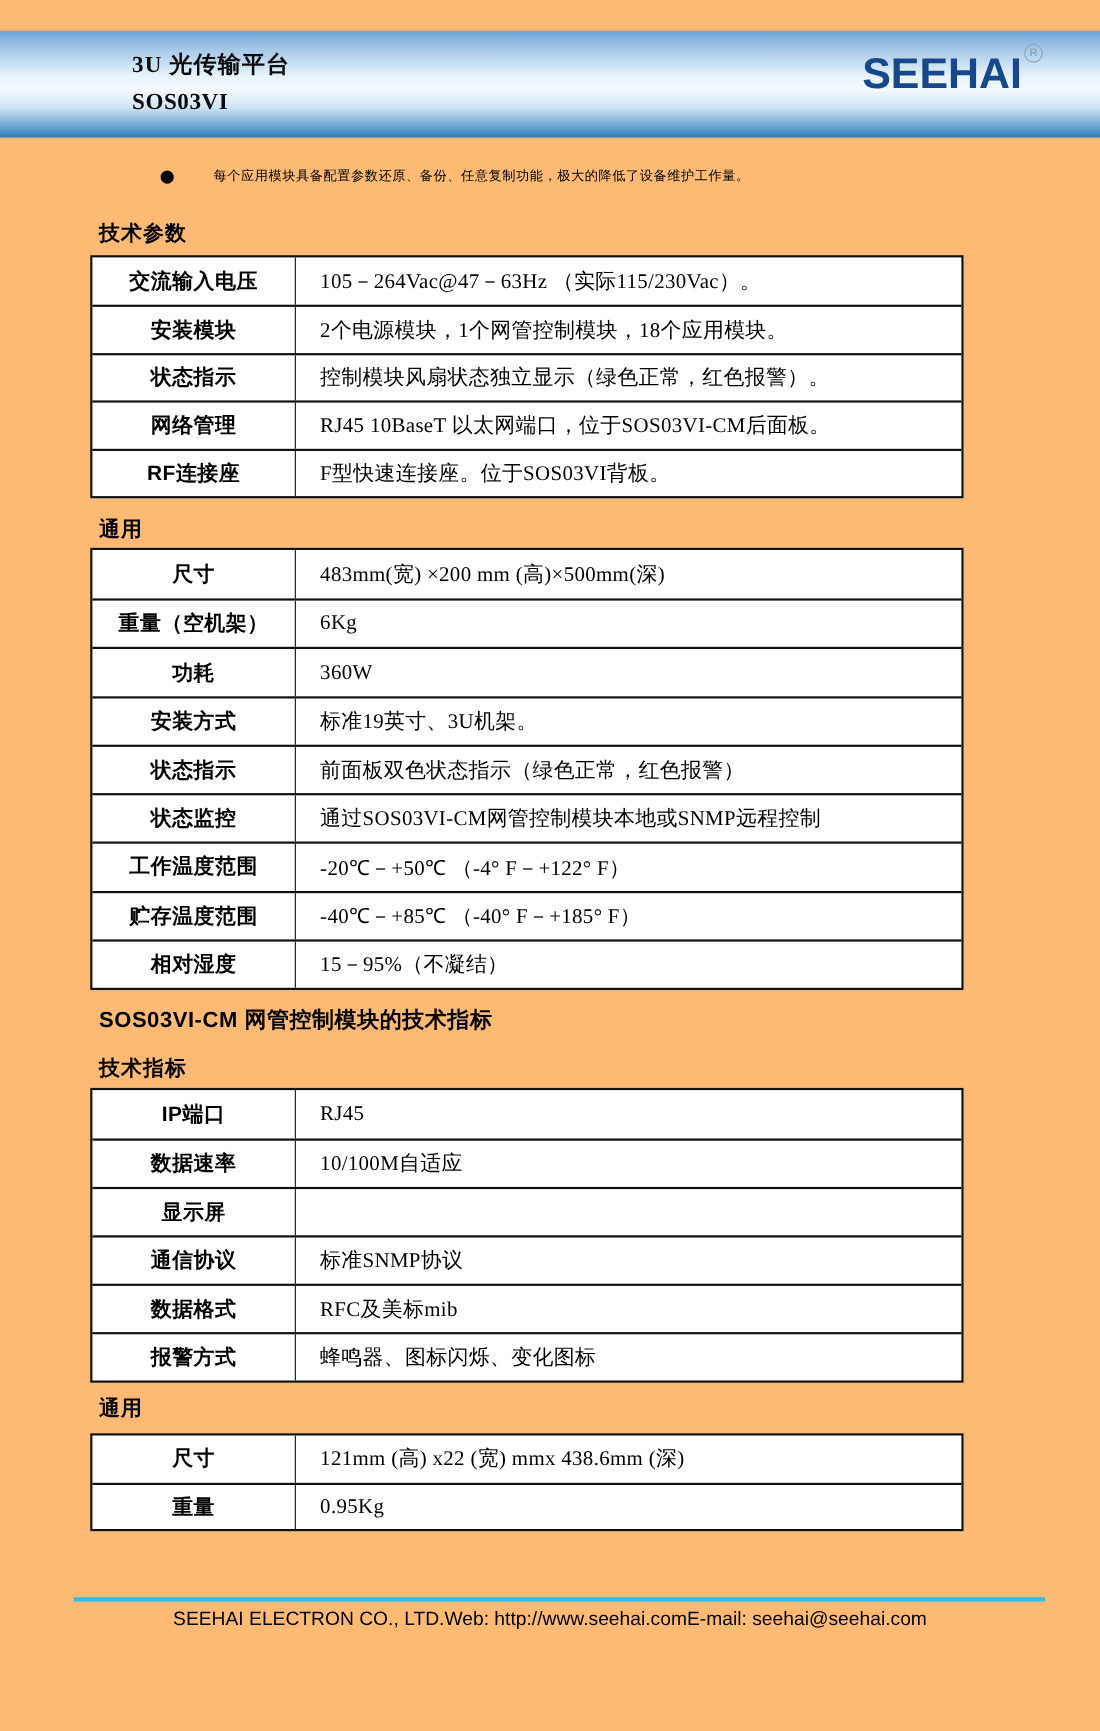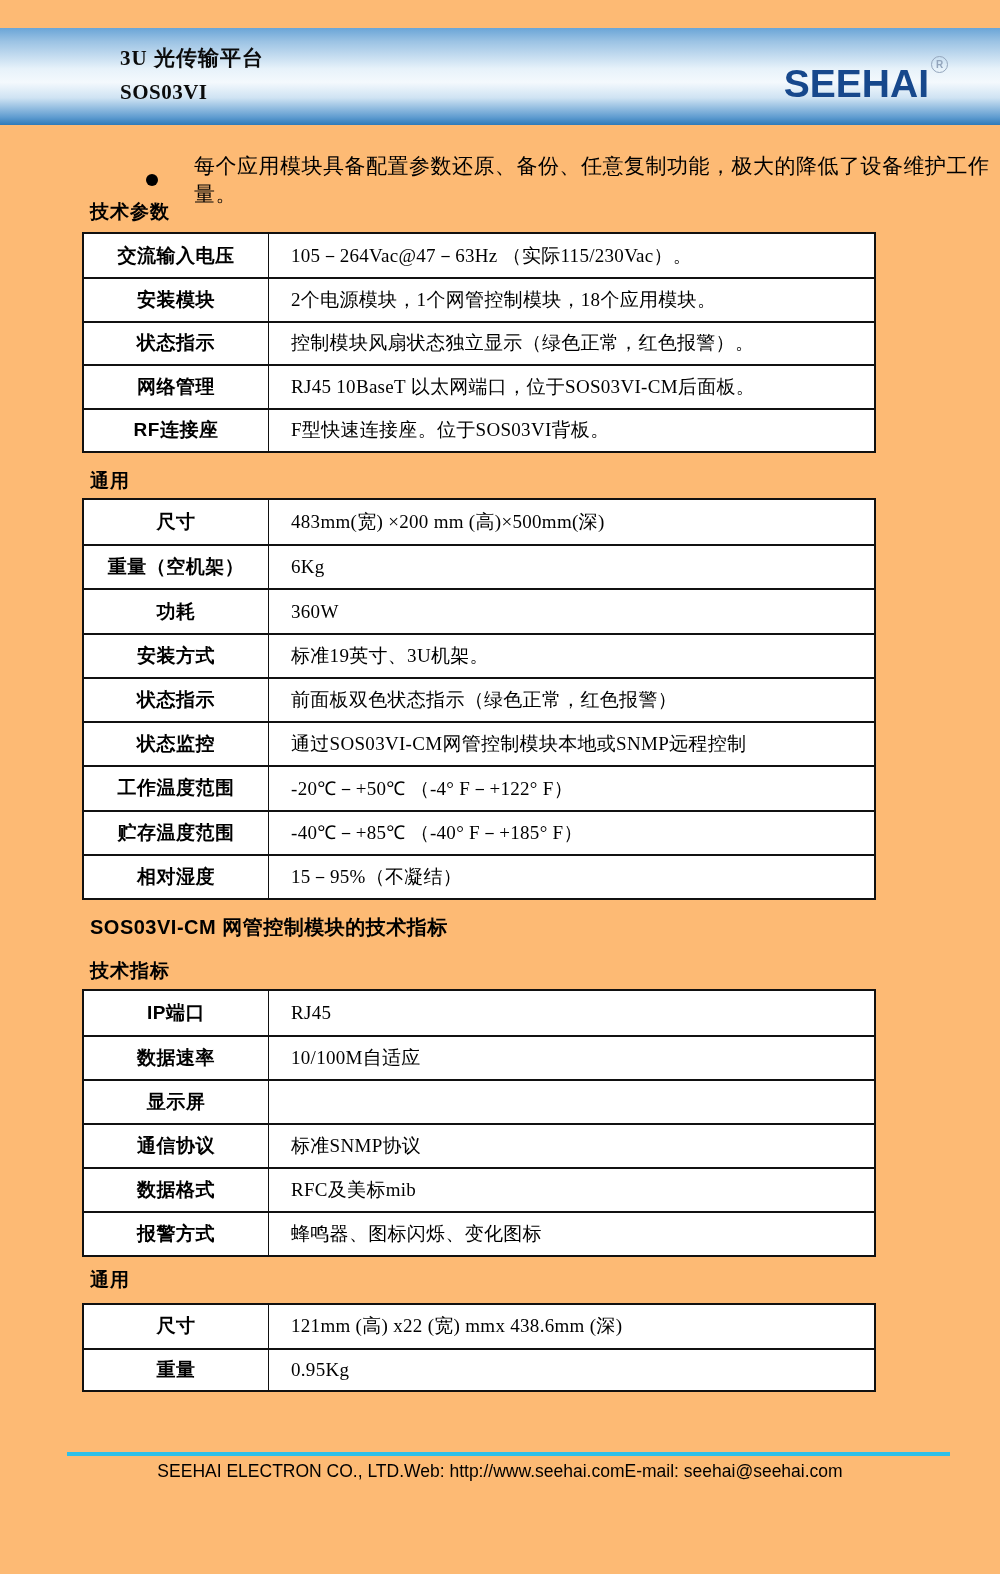--- a/index.html
+++ b/index.html
@@ -42,21 +42,21 @@
   .header-model {
     margin-top: 8px;
     font-size: 21px;
     font-weight: bold;
     color: #0b0b0b;
     font-family: "Liberation Serif", serif;
     letter-spacing: 0.5px;
   }
   .logo-wrap {
     position: absolute;
-    right: 52px; top: 36px;
+    right: 52px; top: 20px;
     display: flex;
     align-items: flex-start;
   }
   .logo-text {
     font-size: 39px;
     font-weight: bold;
     color: #17488c;
     letter-spacing: 0px;
     line-height: 1;
     font-family: "Liberation Sans", sans-serif;
@@ -84,21 +84,21 @@
     align-items: center;
   }
   .bullet-dot {
     width: 12px; height: 12px;
     border-radius: 50%;
     background: #000;
     margin-right: 36px;
     flex: 0 0 auto;
   }
   .bullet-text {
-    font-size: 21px;
+    font-size: 12px;
     color: #000;
     letter-spacing: 0.5px;
   }
 
   
   .sec-heading {
     position: absolute;
     left: 90px;
     font-size: 19px;
     font-weight: bold;

